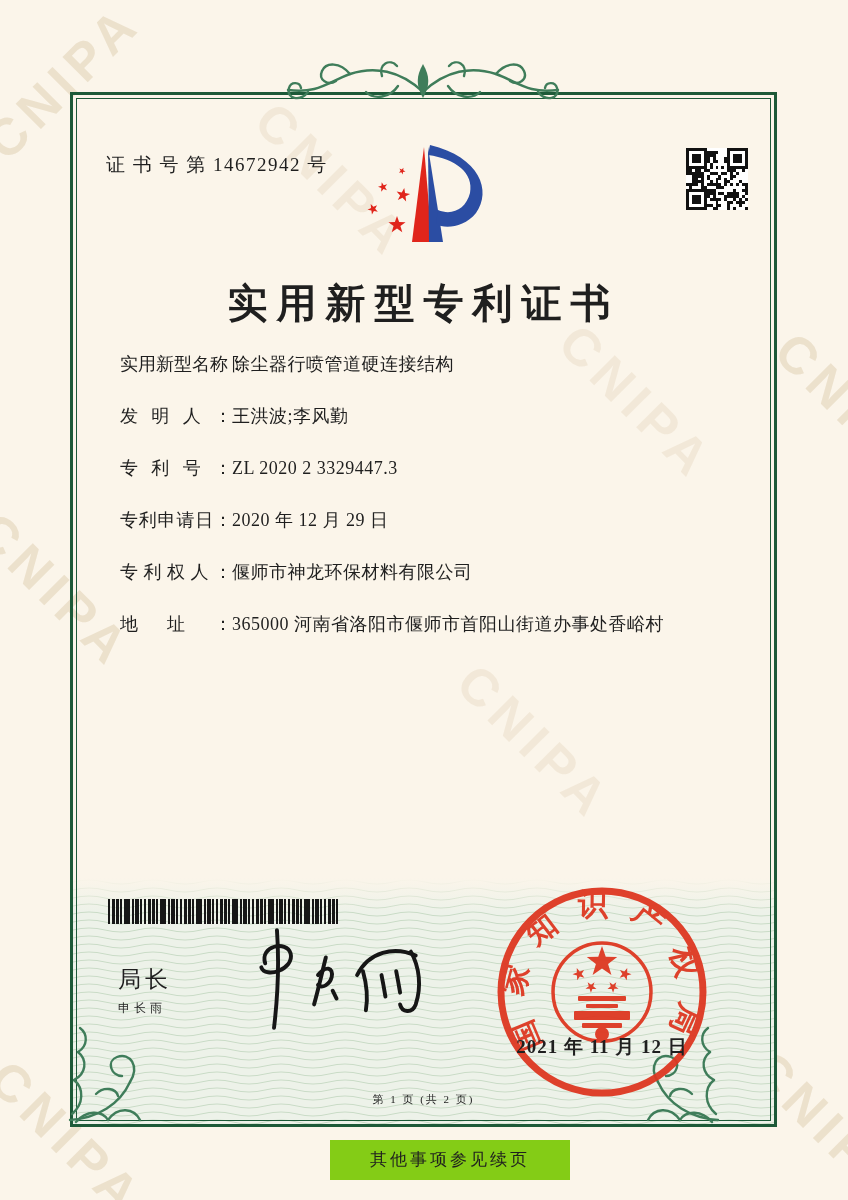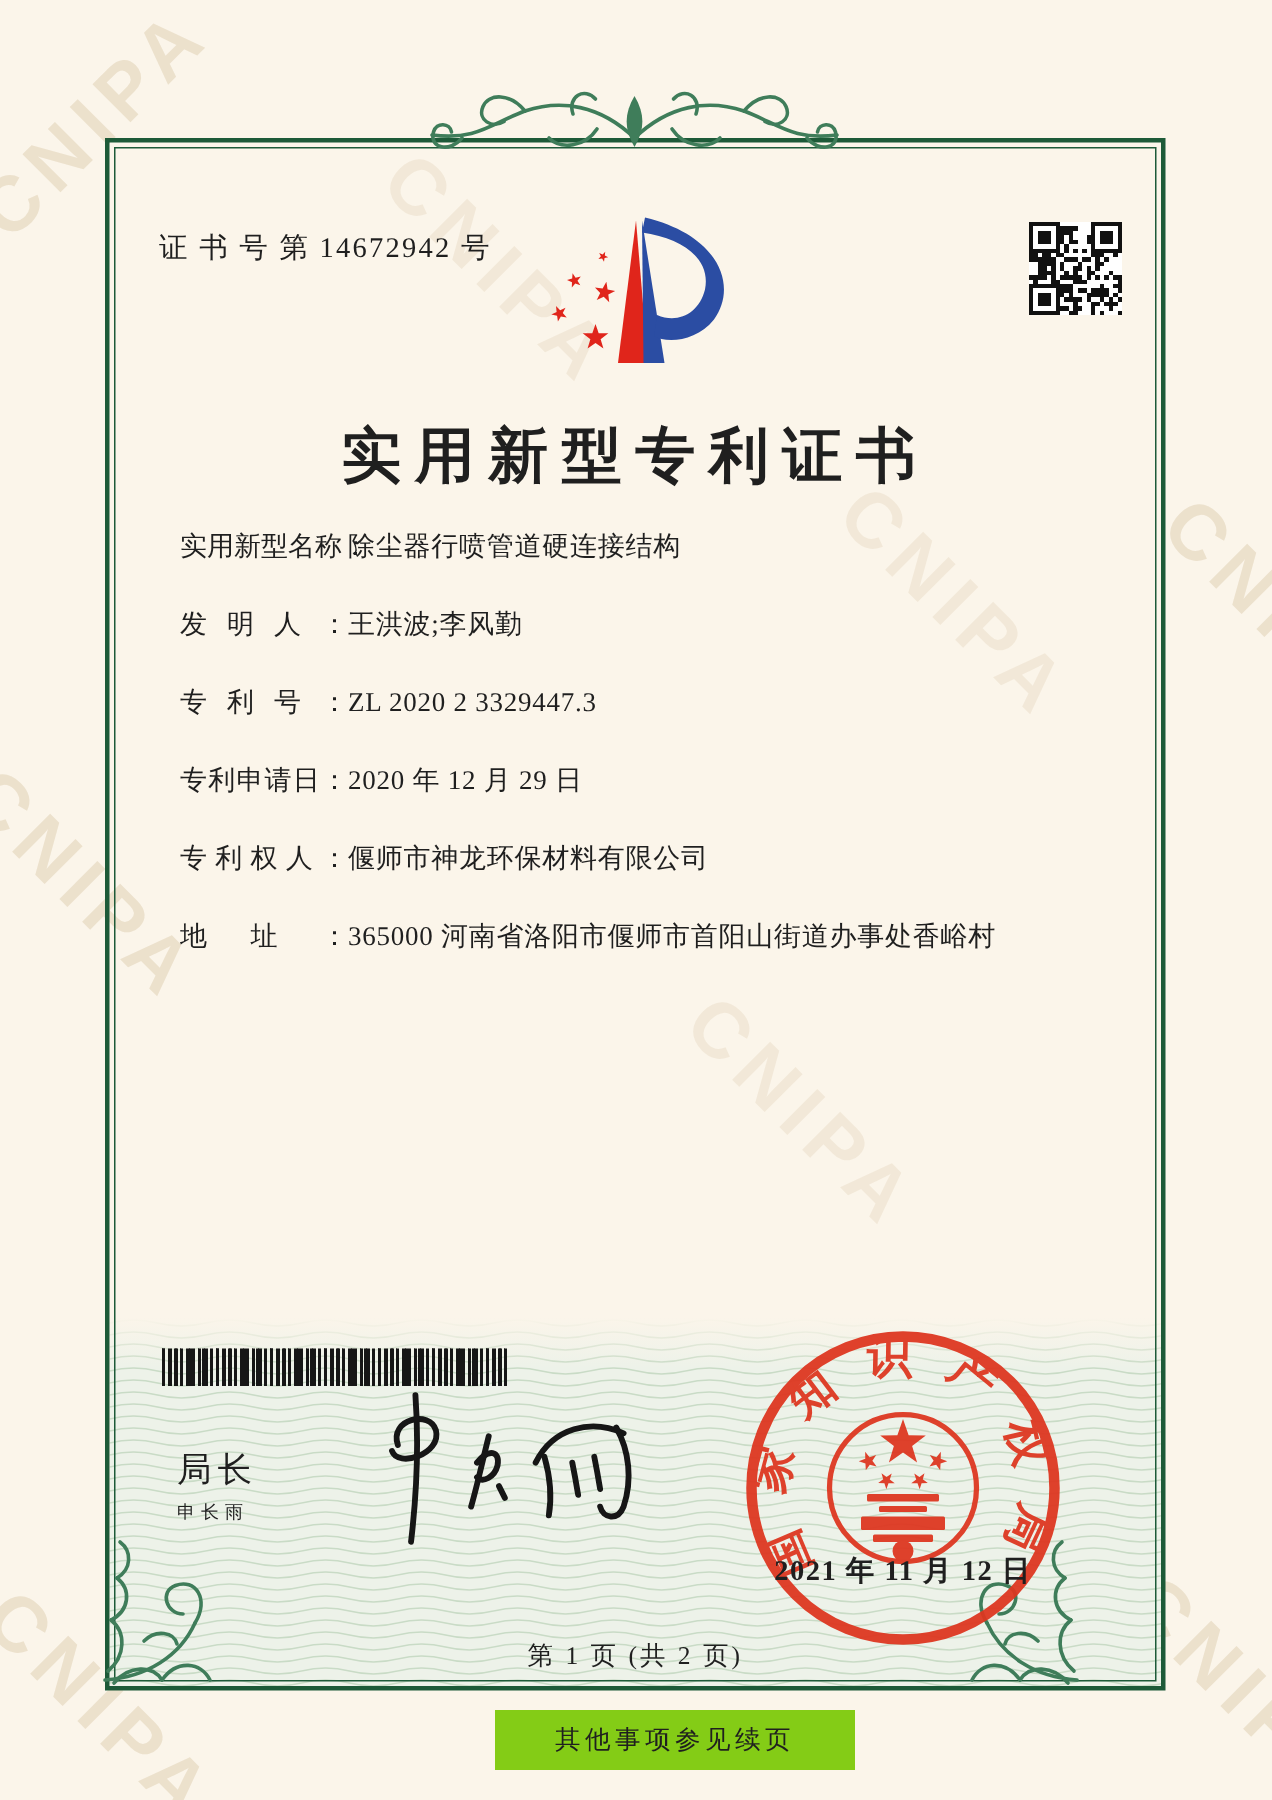--- a/index.html
+++ b/index.html
@@ -78,21 +78,21 @@
 
   .director-title{position:absolute;left:118px;top:964px;font-size:23px;letter-spacing:4px;z-index:5;}
   .director-name{position:absolute;left:118px;top:1000px;font-size:12px;letter-spacing:4px;z-index:5;}
   .signature{position:absolute;left:232px;top:924px;z-index:5;}
 
   .seal{position:absolute;left:494px;top:884px;z-index:6;opacity:0.94;}
   .seal-date{position:absolute;left:494px;top:1034px;width:216px;text-align:center;
       font-size:19px;font-weight:600;letter-spacing:1px;z-index:7;}
 
   .page-info{position:absolute;left:70px;top:1092px;width:707px;text-align:center;
-      font-size:17px;letter-spacing:2px;z-index:5;}
+      font-size:11px;letter-spacing:2px;z-index:5;}
   .continuation{position:absolute;left:330px;top:1140px;width:240px;height:40px;line-height:40px;
       text-align:center;background:#84cc16;font-size:17px;letter-spacing:3px;z-index:5;}
 
   .c-sealred{fill:var(--seal-red);}
   .c-sealstroke{stroke:var(--seal-red);}
   .c-ornstroke{stroke:var(--orn-green);fill:none;stroke-width:2.4;stroke-linecap:round;}
   .c-ornfill{fill:var(--orn-green);}
 </style>
 </head>
 <body>

